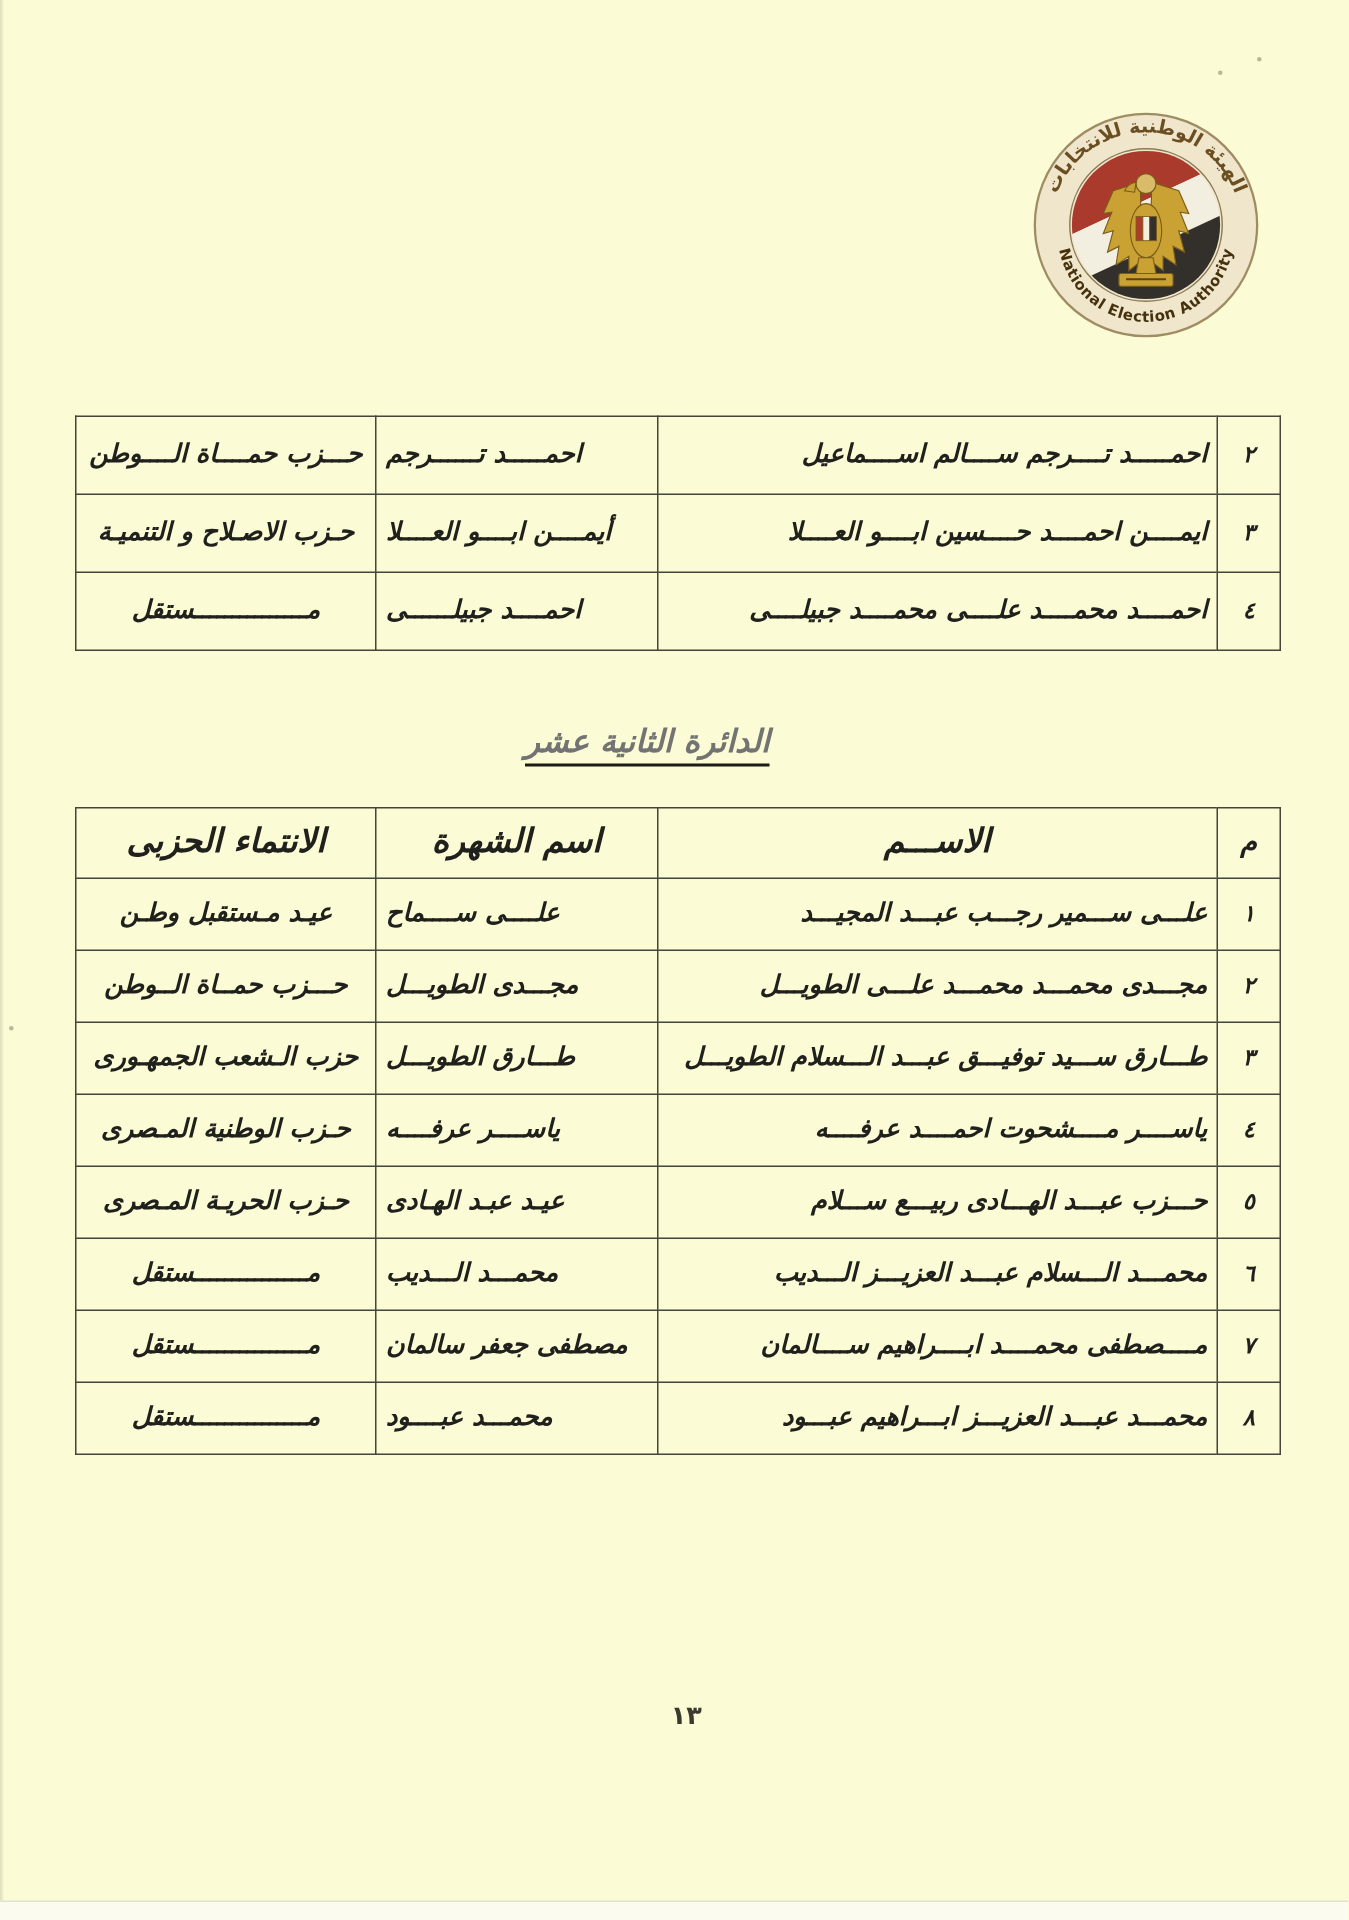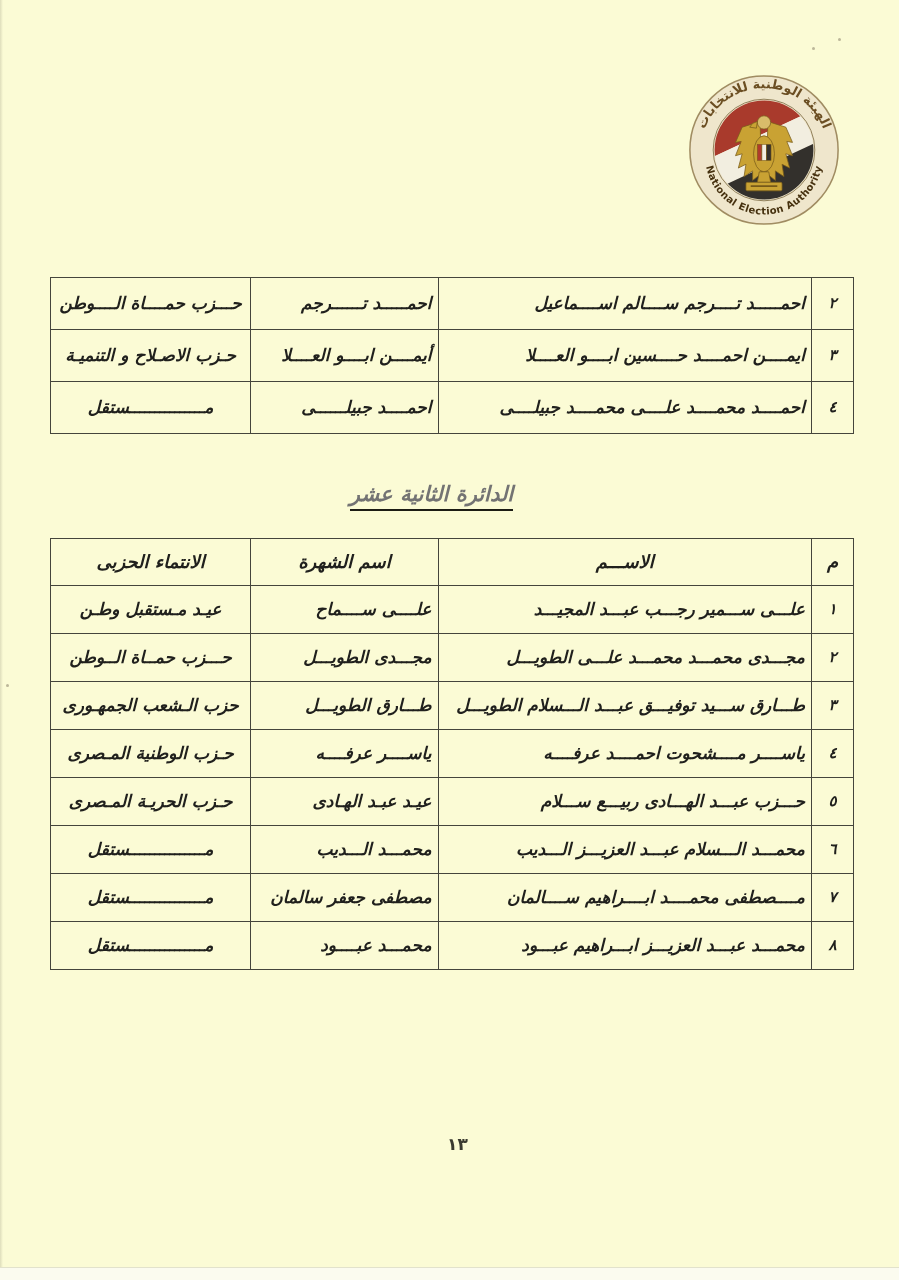--- a/index.html
+++ b/index.html
@@ -27,26 +27,26 @@
     border:1.4px solid #45453c;
     color:#20201d;
     font-weight:bold;font-style:italic;
     font-size:17px;line-height:1.15;
     overflow:hidden;white-space:nowrap;
     padding:0 6px;
   }
   .top-tbl{top:277px;}
   .top-tbl td{height:51px;}
   .main-tbl{top:538px;}
-  .main-tbl th{height:46px;font-size:18px;}
+  .main-tbl th{height:46px;font-size:22px;}
   .main-tbl td{height:47px;}
   td.c-num,th.c-num{text-align:center;padding:0 2px;font-size:15px;}
   th.c-num{font-size:18px;}
   td.c-name{text-align:right;}
-  td.c-known{text-align:right;}
+  td.c-known{text-align:left;}
   td.c-party{text-align:center;}
   th{text-align:center;}
 
   
   .section-title{
     position:absolute;top:482px;left:0;width:899px;text-align:center;
     transform:translateX(-18px);
   }
   .section-title span{
     font-weight:bold;font-style:italic;font-size:21px;color:#737373;

